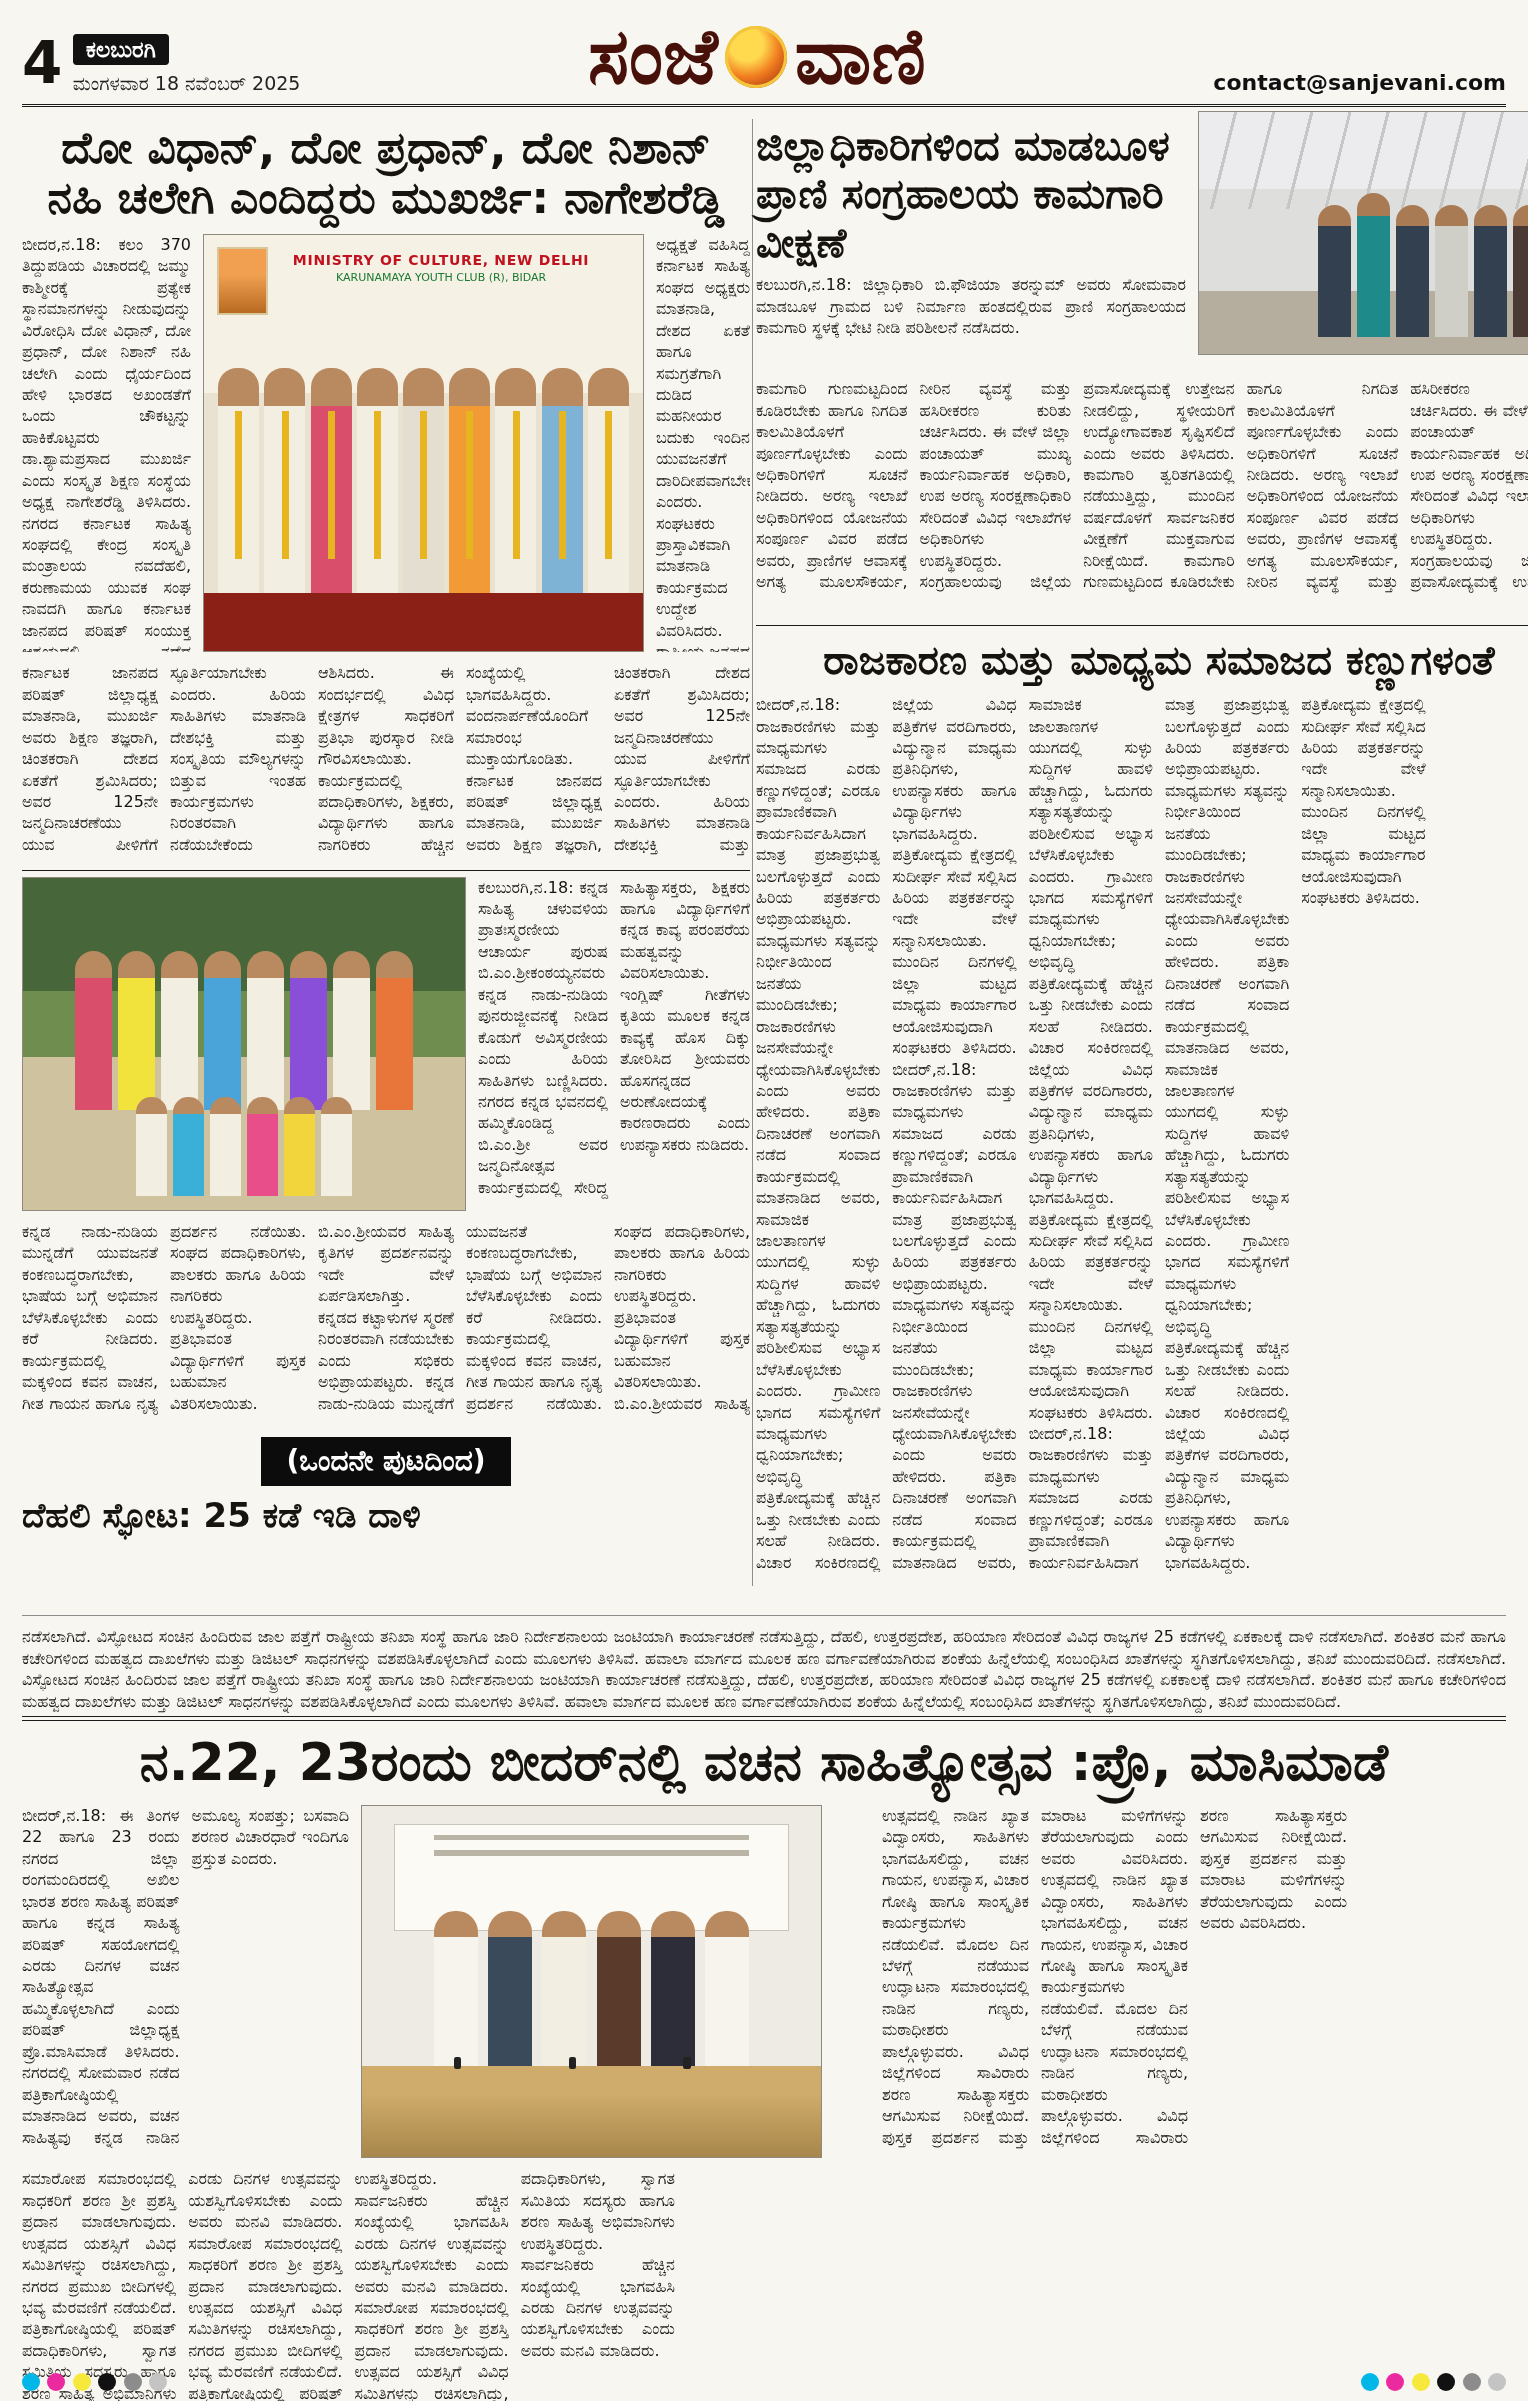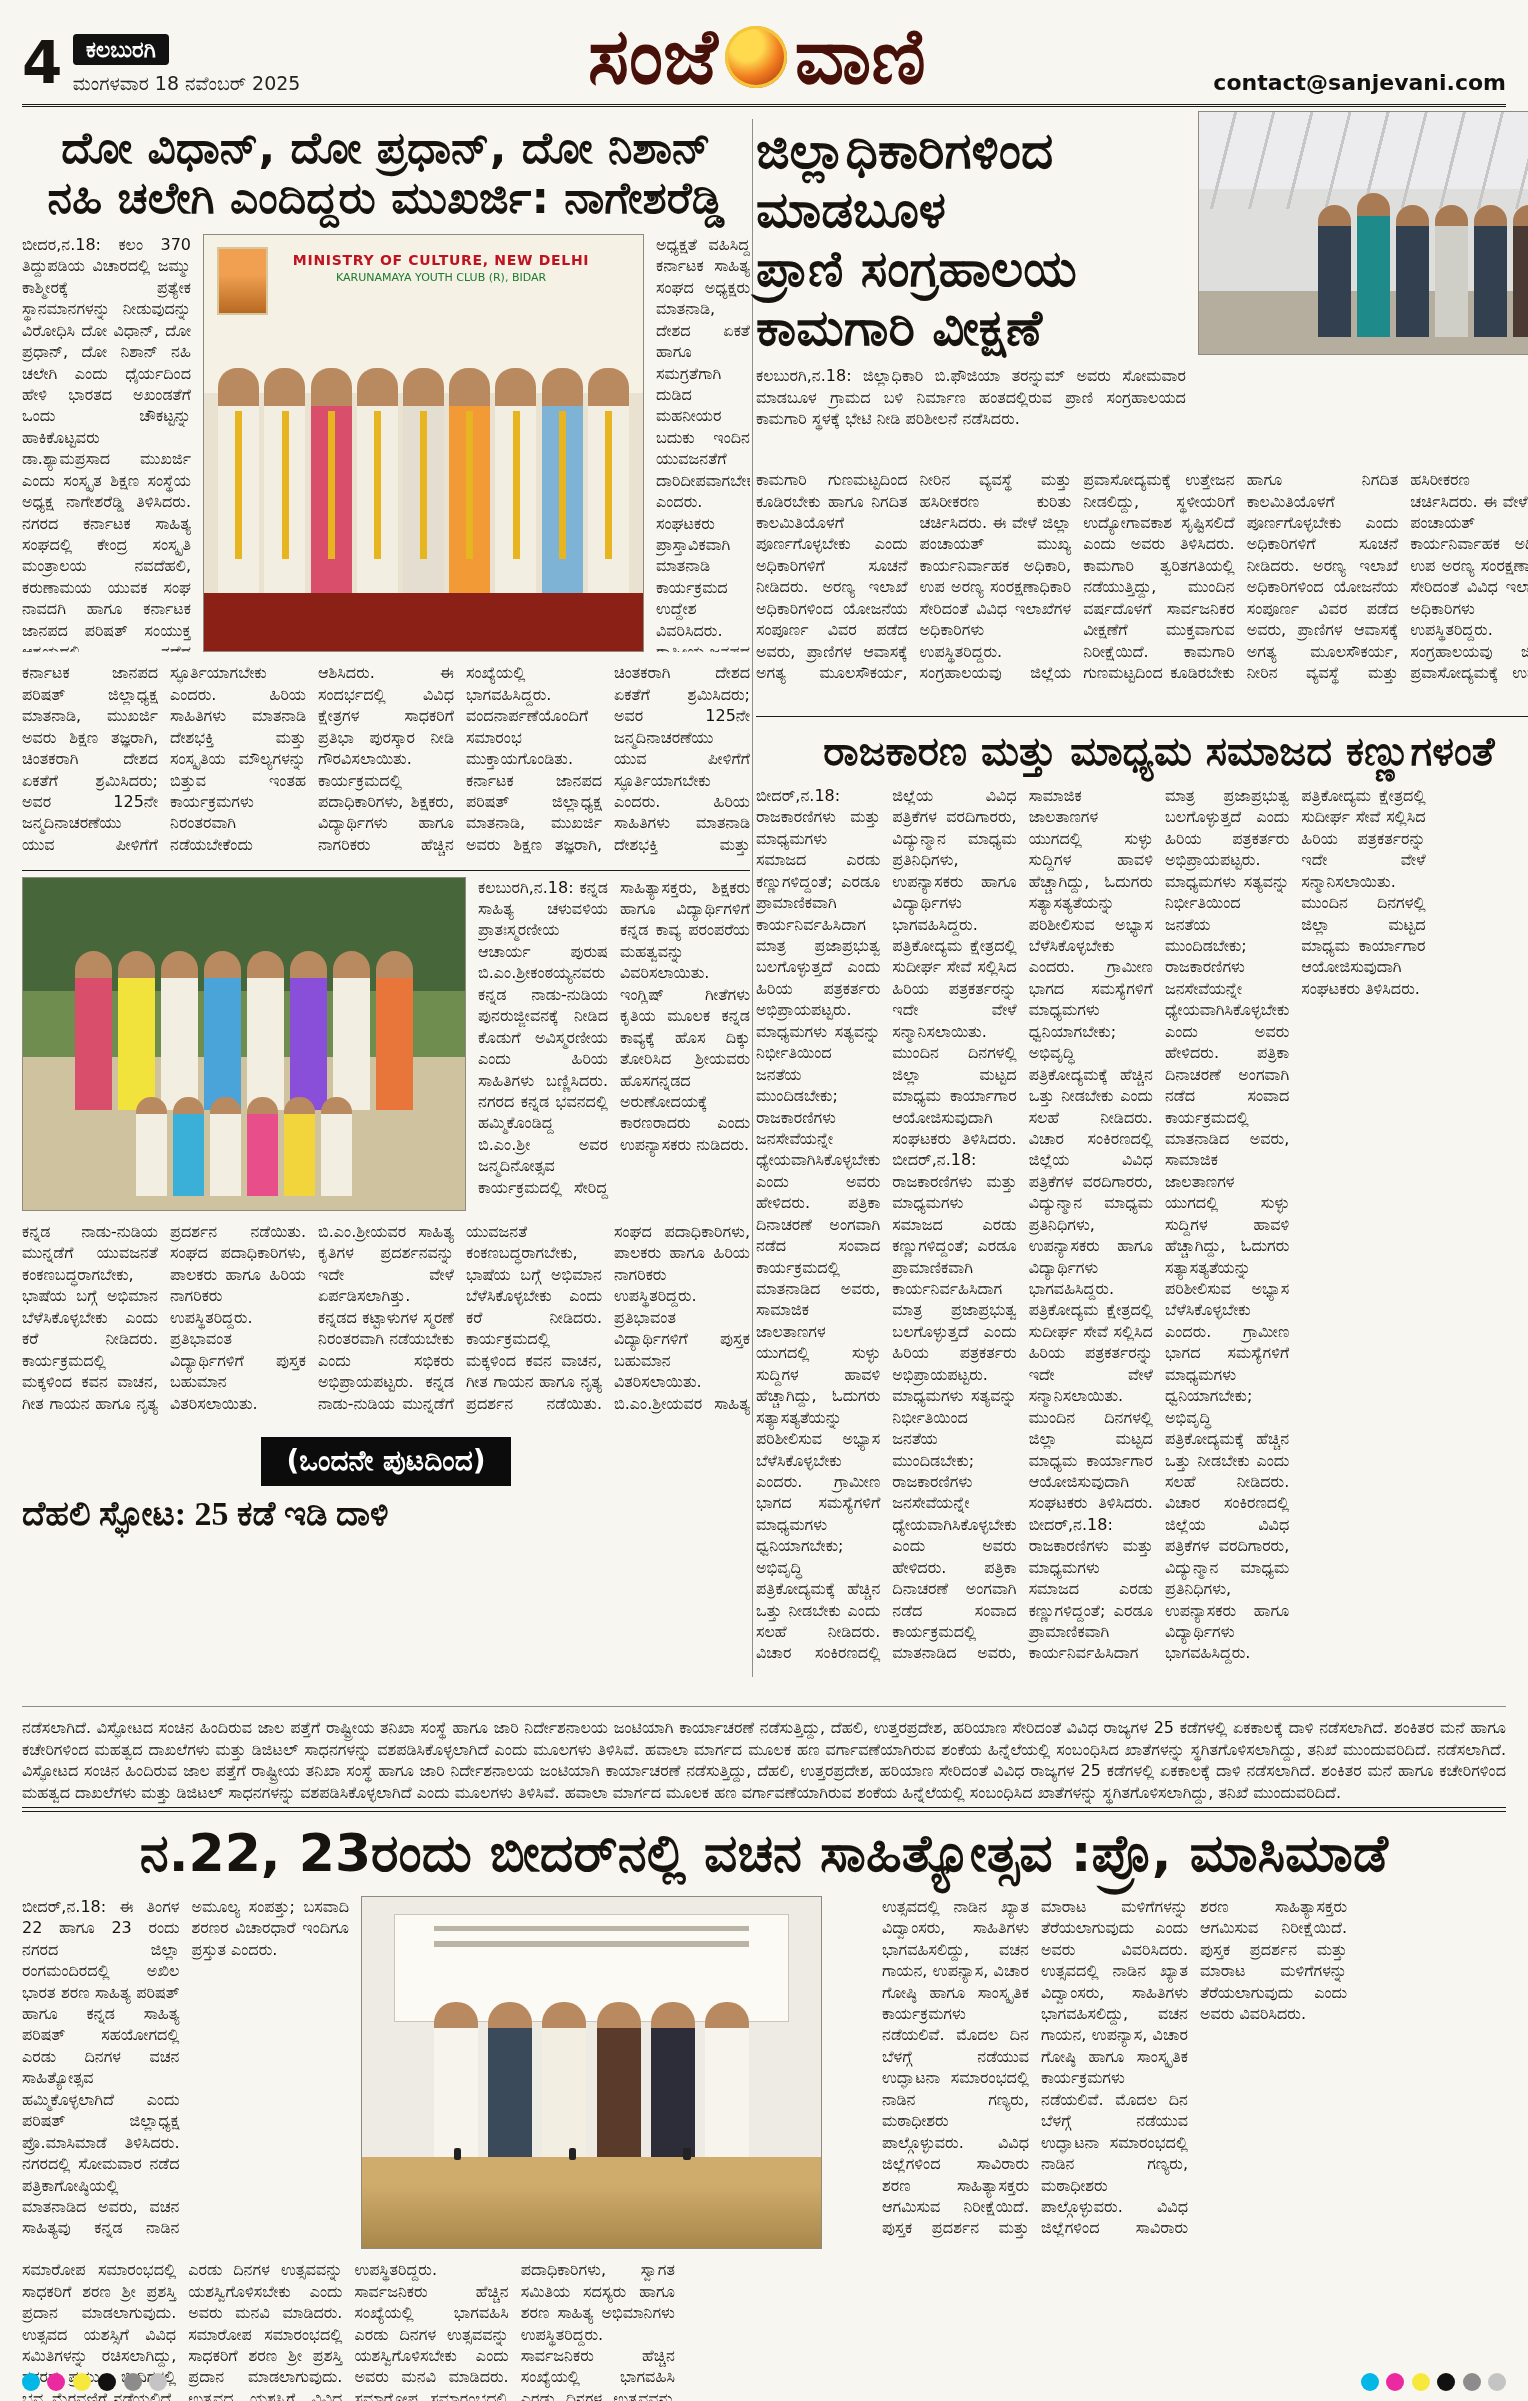--- a/index.html
+++ b/index.html
@@ -46,27 +46,27 @@
 
   
   .a3{border-top:1.5px solid #1b1b1b;margin-top:13.3px;padding-top:6px;}
   .a3-head{font-size:33px;font-weight:800;text-align:center;margin:3px 0 10.4px;}
   .a3-row{display:grid;grid-template-columns:444px 1fr;gap:12px;height:334px;}
   .a3-below{height:201px;margin-top:10.4px;}
 
   
   .a5-banner{background:#0c0c0c;color:#fff;font-size:28px;font-weight:700;
        padding:7.4px 25px;width:fit-content;margin:15px auto 9px;}
-  .a5-head{font-size:34px;font-weight:800;margin:3px 0 16px;font-family:Liberation Serif, serif;}
+  .a5-head{font-size:34px;font-weight:800;margin:3px 0 16px;}
   .a5-para{border-top:0.7px solid #8d8d8d;margin-top:22px;padding:10.4px 0 7.4px;
        border-bottom:1.5px solid #1b1b1b;height:102px;box-sizing:border-box;}
 
   
   .a2-top{display:grid;grid-template-columns:1fr 364px;gap:12px;}
-  .a2-head{font-size:50px;font-weight:800;line-height:1.18;margin:10.4px 0 7.4px;}
+  .a2-head{font-size:41px;font-weight:800;line-height:1.18;margin:10.4px 0 7.4px;}
   .a2-intro{height:95px;}
   .a2-below{height:235px;margin-top:9px;}
 
   
   .a4{border-top:1.5px solid #1b1b1b;margin-top:12px;padding-top:4.4px;}
   .a4-head{font-size:40px;font-weight:800;text-align:center;margin:6px 0 10.4px;}
   .a4-body{height:899px;}
 
   
   .a6{border-top:1.5px solid #1b1b1b;margin-top:3px;padding-top:6px;}

